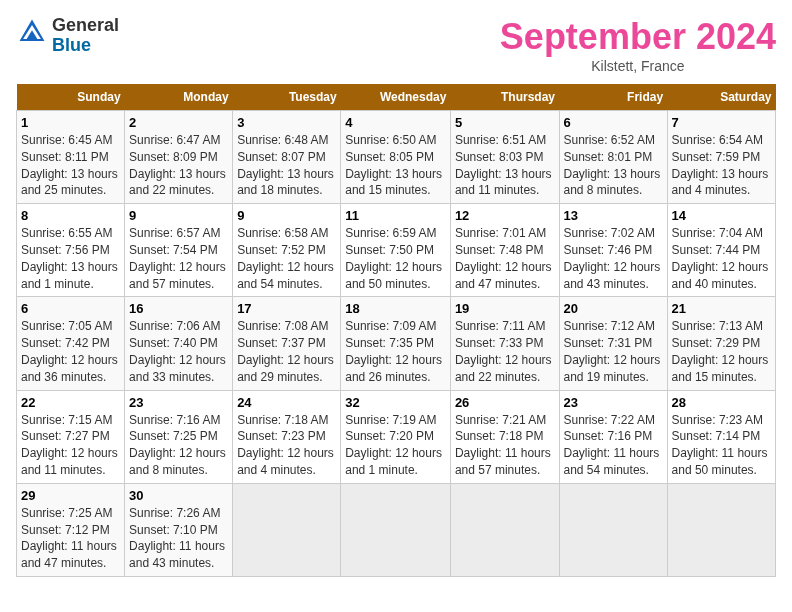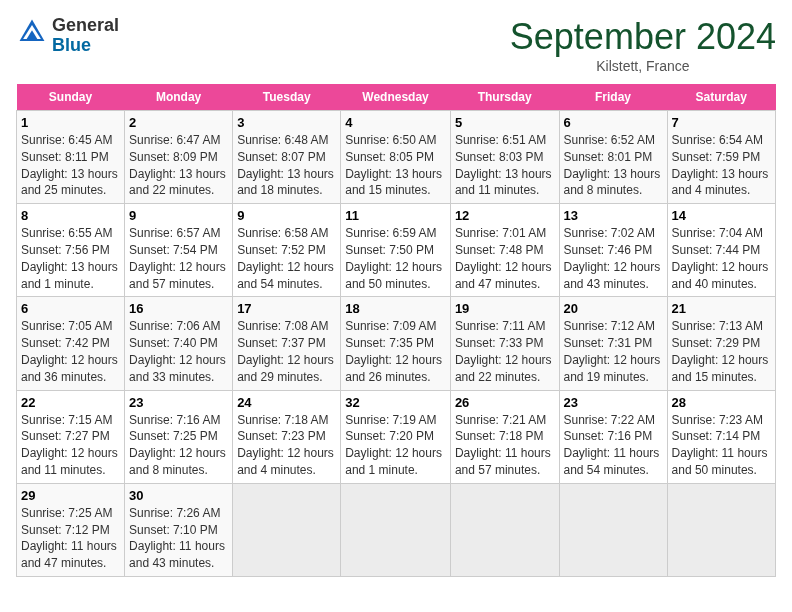--- a/index.html
+++ b/index.html
@@ -29,38 +29,38 @@
     .logo-blue { color: #0369a1; }
     .logo-icon {
       width: 32px;
       height: 32px;
     }
     .title-block {
       text-align: right;
     }
     .month-title {
       font-size: 36px;
-      font-weight: normal;
-      color: #14532d;
+      font-weight: bold;
+      color: #ec4899;
     }
     .location {
       font-size: 14px;
       color: #555;
       text-align: center;
     }
     table {
       width: 100%;
       border-collapse: collapse;
       font-size: 11px;
     }
     thead tr th {
-      background-color: #ec4899;
+      background-color: #a16207;
       color: #fff;
       padding: 6px 4px;
-      text-align: center;
+      text-align: right;
       font-size: 12px;
       font-weight: bold;
     }
     tbody tr td {
       border: 1px solid #ccc;
       padding: 4px;
       vertical-align: top;
       width: 113px;
       min-height: 70px;
       background: #fff;

